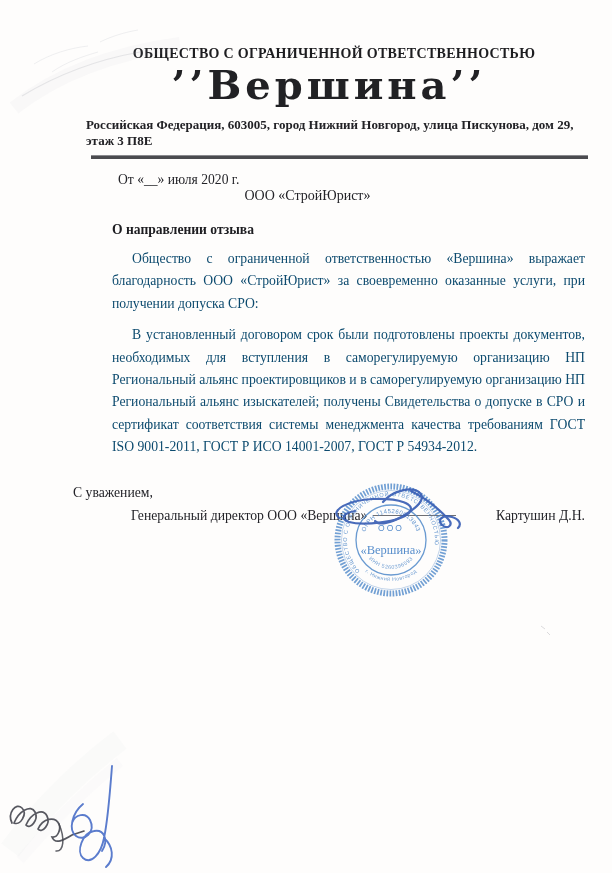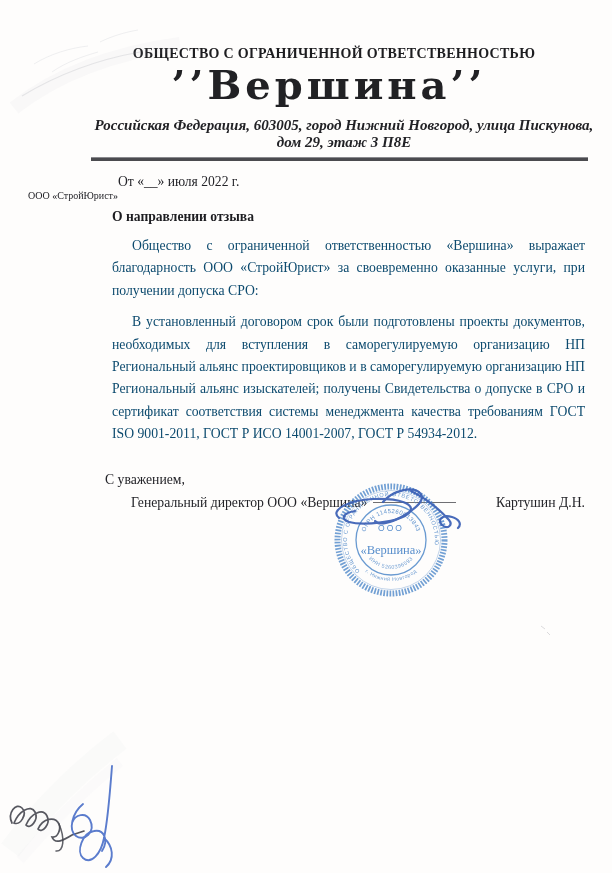--- a/index.html
+++ b/index.html
@@ -27,58 +27,57 @@
     text-align:center;
     font-family:"DejaVu Serif", serif;
     font-weight:bold;
     font-size:40px;
     line-height:46px;
     letter-spacing:4px;
     color:#212124;
   }
   .address{
     margin:9px 10px 0 58px;
-    text-align:center;
+    text-align:left;
     font-weight:bold;
-    font-size:15px;
+    font-size:13px;
     color:#222226;
-    font-style:italic;
   }
   .rule{
     margin:6px 24px 0 63px;
     height:3px;
     background:#4b4b4f;
     border-top:1px solid #8a8a8e;
   }
   .inn{
     margin:4px 10px 0 46px;
     text-align:center;
     font-weight:bold;
     font-size:14.6px;
     color:#1e1e22;
   }
 
   
   .date-line{margin:13px 0 0 90px;font-size:13.6px;}
-  .recipient{text-align:left;margin:0 25px 8px 0;font-size:10px;}
+  .recipient{text-align:center;margin:0 25px 18px 0;font-size:14px;}
   .subject{margin:0 0 0 84px;font-weight:bold;font-size:13.6px;color:#1d1d21;}
 
   
   .body-block{margin:10px 27px 0 84px;}
   .para{
     font-size:13.7px;
     line-height:22.4px;
     text-align:justify;
     text-indent:20px;
     margin:0 0 9px 0;
     color:#0c4a6e;
   }
 
   
-  .salutation{margin:26px 0 0 77px;font-size:13.7px;font-family:Liberation Serif, serif;}
+  .salutation{margin:26px 0 0 45px;font-size:13.7px;font-family:Liberation Serif, serif;}
   .sign-row{
     margin:7px 27px 0 103px;
     display:flex;
     align-items:center;
     font-size:13.7px;
     position:relative;
   }
   .sign-title{white-space:nowrap;}
   .sign-line{
     flex:1;
@@ -104,21 +103,21 @@
   <svg class="overlay" style="left:0;top:700px;" width="200" height="170" viewBox="0 0 200 170">
     <path d="M 10,150 C 40,110 80,70 120,40" stroke="#c2c6cc" stroke-width="22" fill="none" opacity="0.06"></path>
     <path d="M 20,160 C 50,125 85,90 120,62" stroke="#c9cdd3" stroke-width="10" fill="none" opacity="0.05"></path>
   </svg>
 
   <div class="org-type">ОБЩЕСТВО С ОГРАНИЧЕННОЙ ОТВЕТСТВЕННОСТЬЮ</div>
   <div class="org-name">’’Вершина’’</div>
   <div class="address">Российская Федерация, 603005, город Нижний Новгород, улица Пискунова, дом 29, этаж 3 П8Е</div>
   <div class="rule"></div>
 
-  <div class="date-line">От «__» июля 2022 г.</div>
+  <div class="date-line">От «__» июля 2020 г.</div>
   <div class="recipient">ООО «СтройЮрист»</div>
   <div class="subject">О направлении отзыва</div>
 
   <div class="body-block">
     <p class="para">Общество с ограниченной ответственностью «Вершина» выражает благодарность ООО «СтройЮрист» за своевременно оказанные услуги, при получении допуска СРО:</p>
     <p class="para">В установленный договором срок были подготовлены проекты документов, необходимых для вступления в саморегулируемую организацию НП Региональный альянс проектировщиков и в саморегулируемую организацию НП Региональный альянс изыскателей; получены Свидетельства о допуске в СРО и сертификат соответствия системы менеджмента качества требованиям ГОСТ ISO 9001-2011, ГОСТ Р ИСО 14001-2007, ГОСТ Р 54934-2012.</p>
   </div>
 
   <div class="salutation">С уважением,</div>
   <div class="sign-row">

